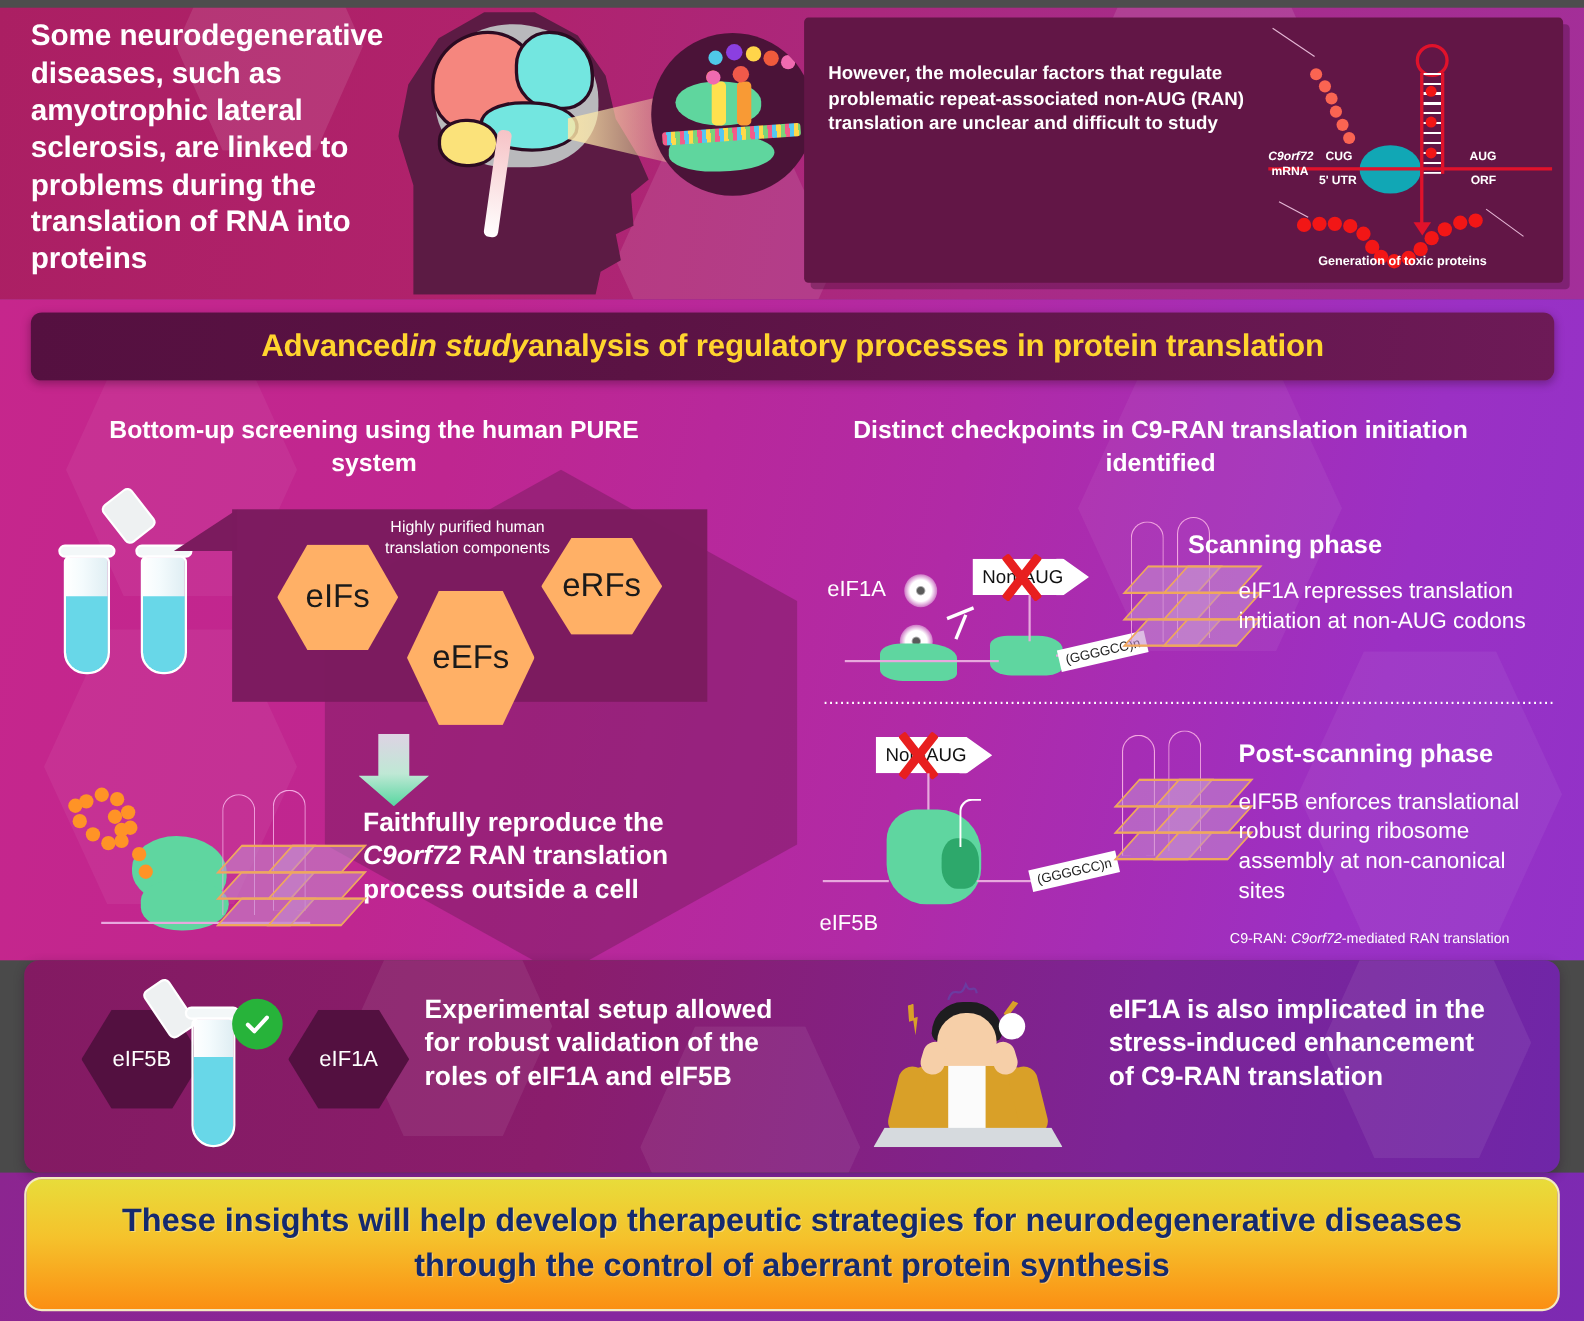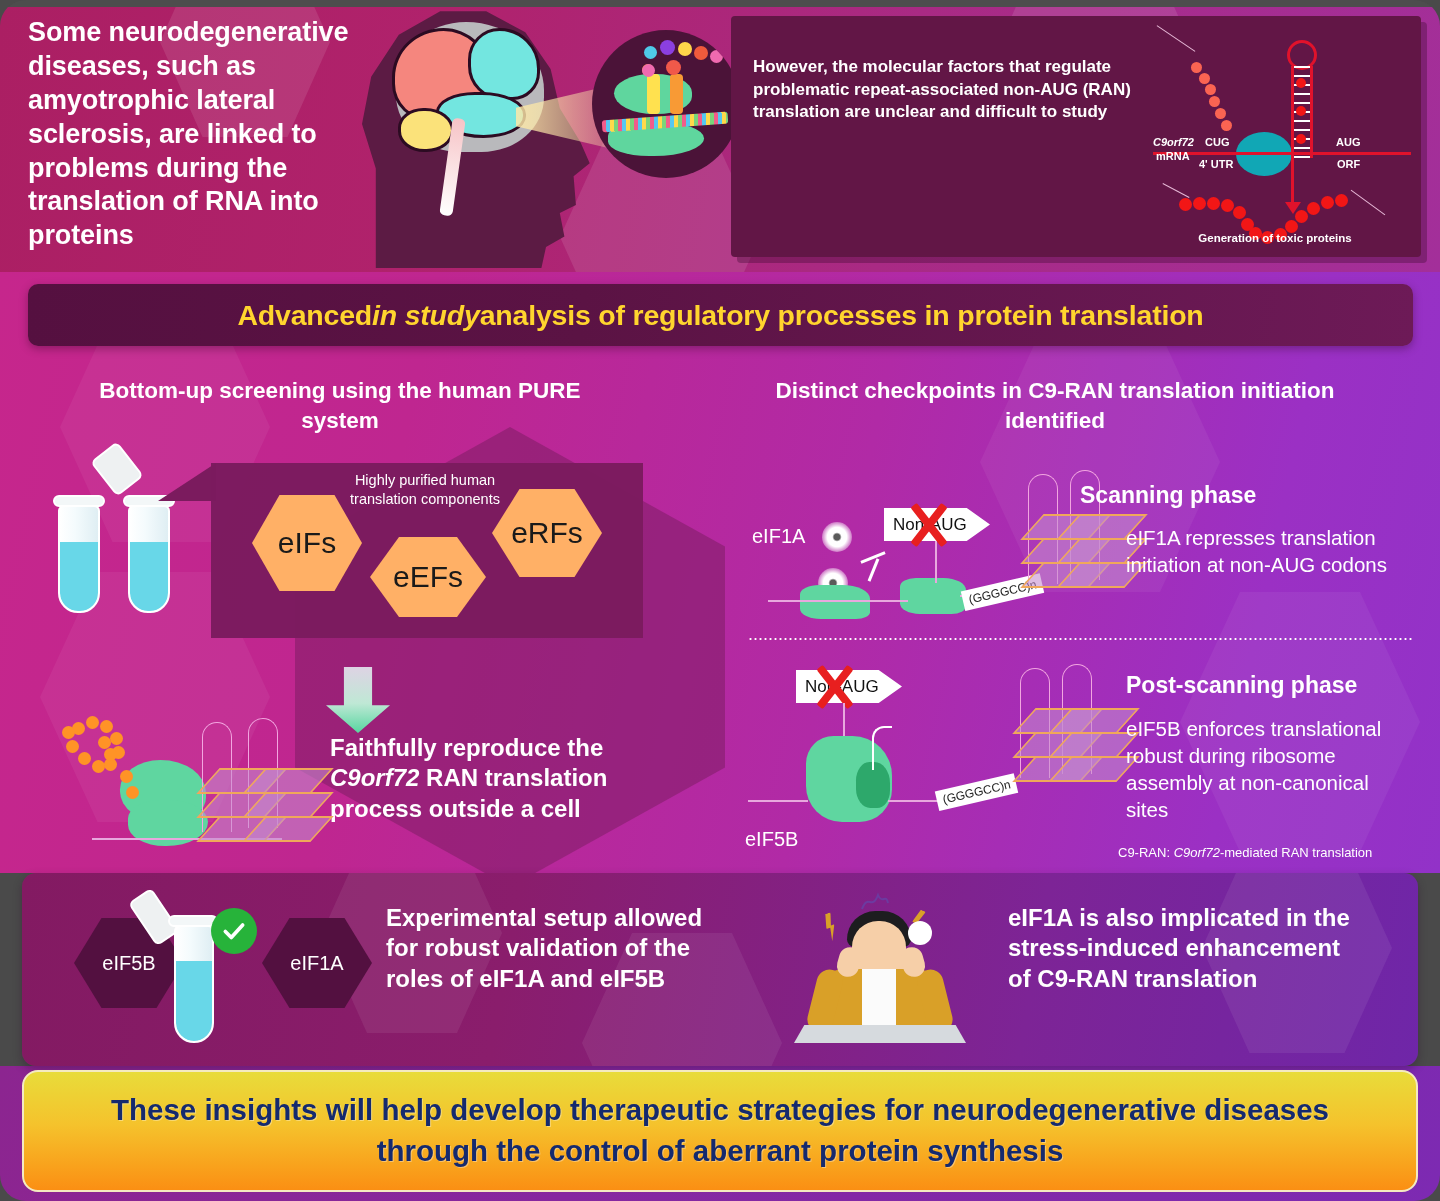--- a/index.html
+++ b/index.html
@@ -7,21 +7,20 @@
   body {
     font-family: "Liberation Sans", sans-serif;
     background: #4a4a4a;
     overflow: hidden;
     position: relative;
   }
   #root {
     position: absolute; left: 0; top: 0;
     width: 1440px; height: 1201px;
     overflow: hidden;
-    border-radius: 26px;
   }
   .topstrip {
     position: absolute; left:0; top:0; width:1440px; height:7px;
     background:#4d4d4d;
   }
 
   
   .topband {
     position: absolute; left: 0; top: 7px; width: 1440px; height: 265px;
     background: linear-gradient(100deg, #ab1f63 0%, #b0226c 30%, #a92a84 62%, #a32f9a 100%);
@@ -454,21 +453,21 @@
       <div class="mf-dot2" style="left:157px;top:80px;width:10px;height:10px;"></div>
       <div class="mf-dot2" style="left:157px;top:108px;width:10px;height:10px;"></div>
 
       <div class="mf-line" style="left:14px;top:126px;width:258px;height:3px;"></div>
       <div class="mf-line" style="left:152px;top:128px;width:3px;height:52px;"></div>
       <div style="position:absolute;left:146px;top:176px;width:0;height:0;border-left:8px solid transparent;border-right:8px solid transparent;border-top:12px solid #e0122b;"></div>
 
       <div class="mf-lab ital" style="left:14px;top:110px;">C9orf72</div>
       <div class="mf-lab" style="left:17px;top:124px;">mRNA</div>
       <div class="mf-lab" style="left:66px;top:110px;">CUG</div>
-      <div class="mf-lab" style="left:60px;top:132px;">4' UTR</div>
+      <div class="mf-lab" style="left:60px;top:132px;">5' UTR</div>
       <div class="mf-lab" style="left:197px;top:110px;">AUG</div>
       <div class="mf-lab" style="left:198px;top:132px;">ORF</div>
 
       <div class="mf-tail" style="left:22px;top:164px;width:30px;transform:rotate(28deg);"></div>
       <div class="mf-dot2" style="left:40px;top:172px;width:13px;height:13px;"></div>
       <div class="mf-dot2" style="left:54px;top:171px;width:13px;height:13px;"></div>
       <div class="mf-dot2" style="left:68px;top:171px;width:13px;height:13px;"></div>
       <div class="mf-dot2" style="left:82px;top:173px;width:13px;height:13px;"></div>
       <div class="mf-dot2" style="left:94px;top:180px;width:13px;height:13px;"></div>
       <div class="mf-dot2" style="left:102px;top:192px;width:13px;height:13px;"></div>
@@ -514,21 +513,21 @@
     <div class="tube-lip" style="left:-5px;top:0;"></div>
     <div class="tube-body" style="left:0;top:10px;">
       <div class="tube-liq"></div>
     </div>
   </div>
 
   <div class="pure-flag"></div>
   <div class="purebox"></div>
   <div class="pure-label">Highly purified human translation components</div>
   <div class="hexchip" style="left:252px;top:495px;width:110px;height:96px;">eIFs</div>
-  <div class="hexchip" style="left:370px;top:537px;width:116px;height:80px;">eEFs</div>
+  <div class="hexchip" style="left:370px;top:537px;width:116px;height:122px;">eEFs</div>
   <div class="hexchip" style="left:492px;top:489px;width:110px;height:88px;">eRFs</div>
 
   <div class="downarrow"></div>
 
   <div class="repro-text">
     <span>Faithfully reproduce the</span><br>
     <span class="ital">C9orf72</span><span> RAN translation</span><br>
     <span>process outside a cell</span>
   </div>
 

